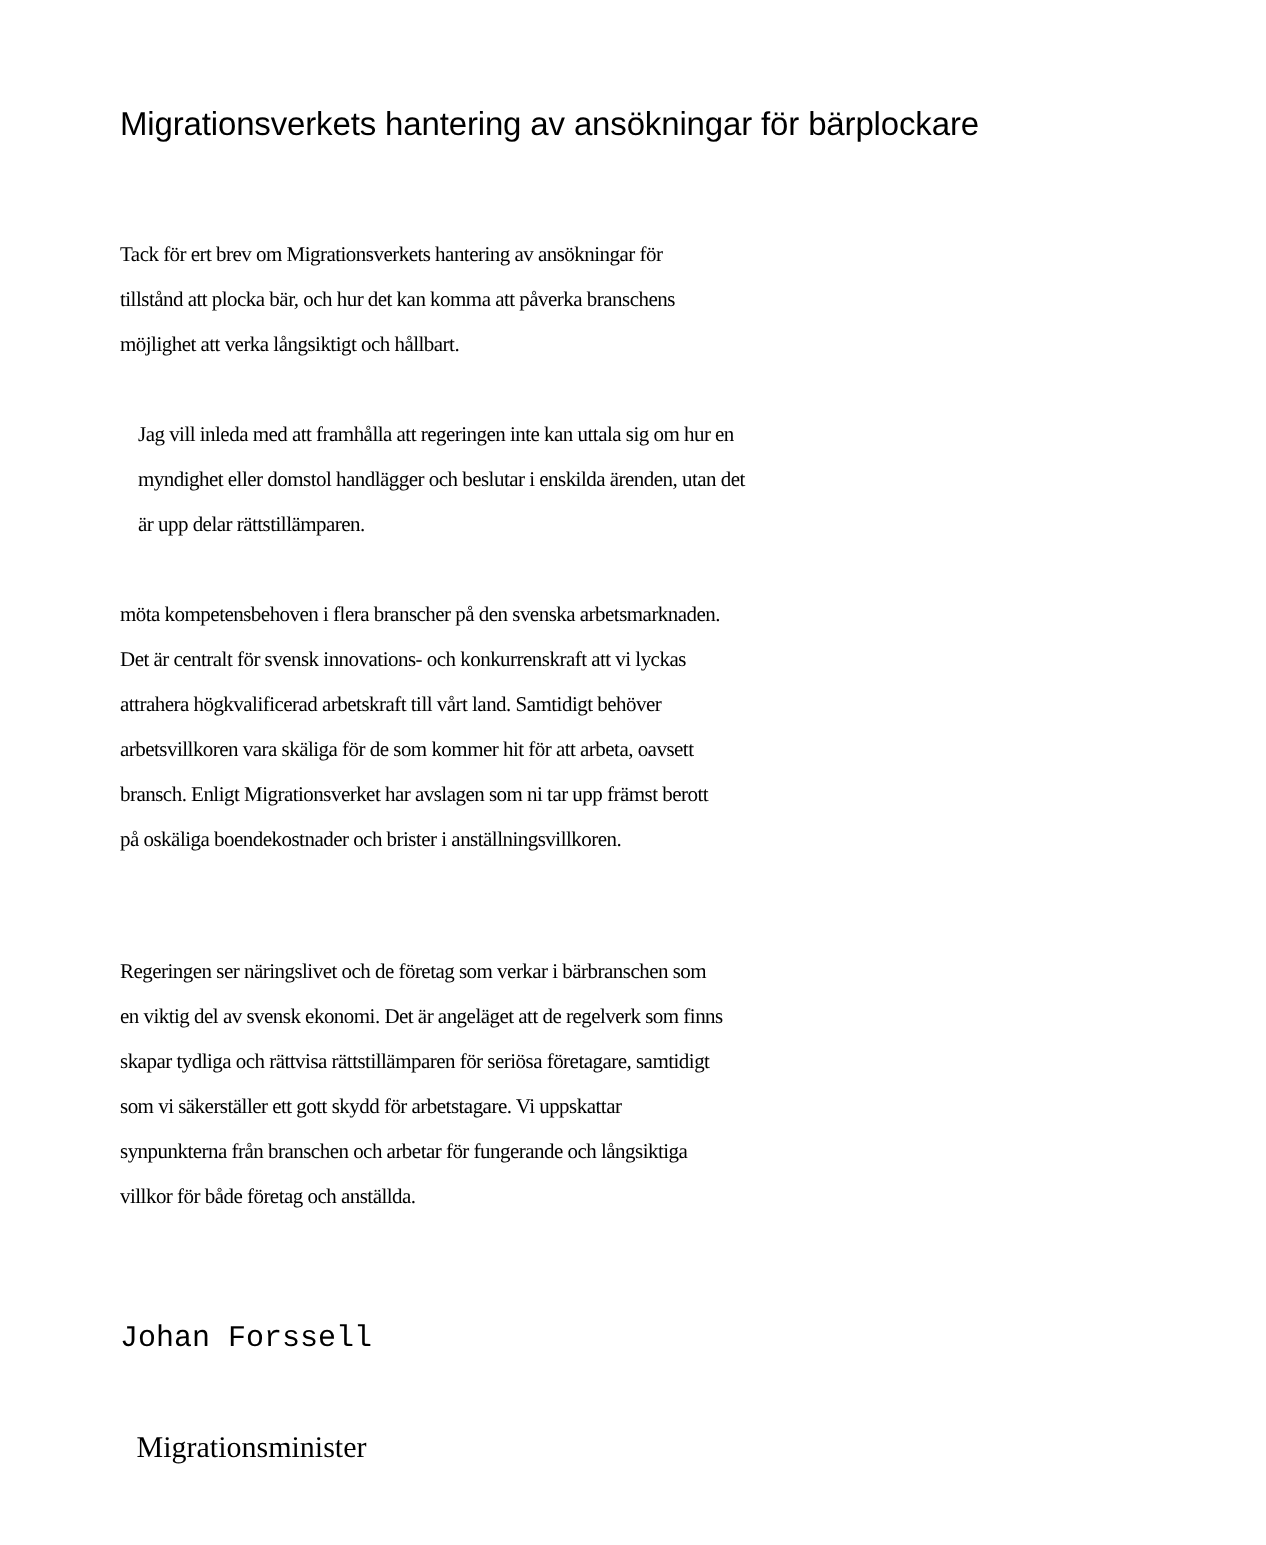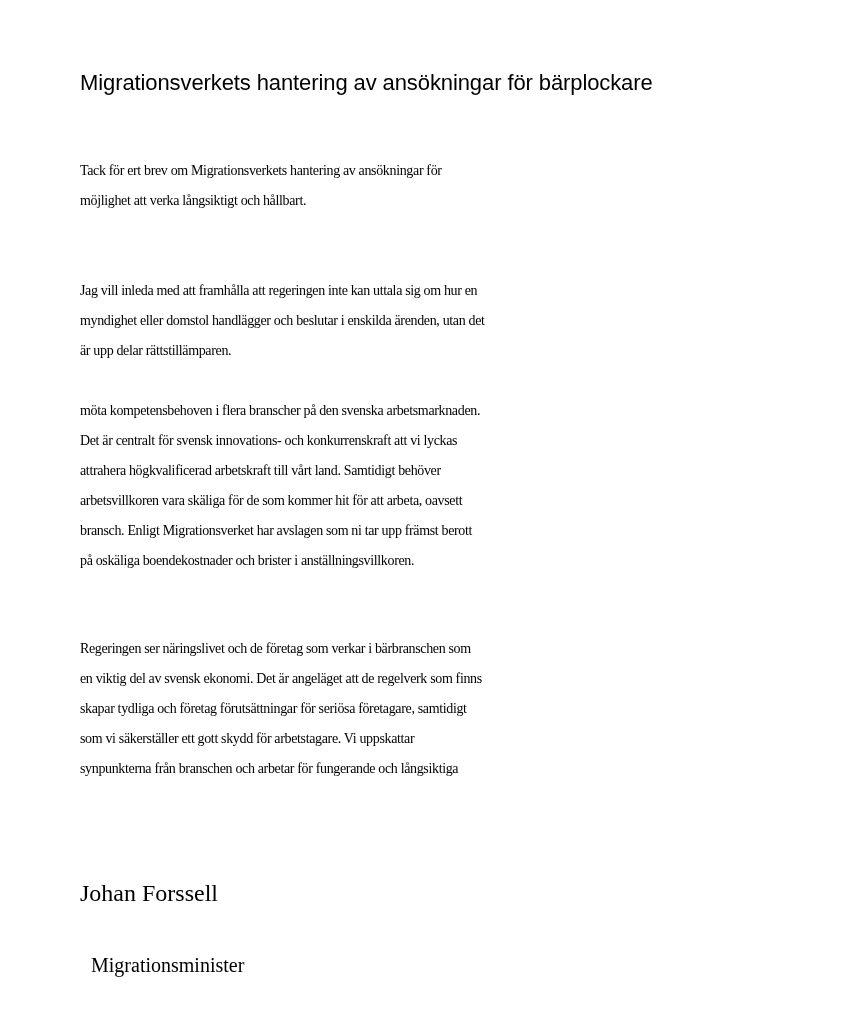--- a/index.html
+++ b/index.html
@@ -39,30 +39,30 @@
       font-family: "Liberation Serif", serif;
       font-size: 14px;
       line-height: 30px;
       letter-spacing: -0.35px;
     }
     .para .line {
       display: block;
       white-space: nowrap;
     }
     .p1 { top: 156px; }
-    .p2 { top: 276px; }
+    .p2 { top: 276px; margin-left: 12px; }
     .p3 { top: 396px; }
     .p4 { top: 634px; }
     .signature-name {
       position: absolute;
       left: 0;
       top: 878px;
       margin: 0;
-      font-family: Liberation Serif, serif;
-      font-size: 24px;
+      font-family: Liberation Mono, monospace;
+      font-size: 20px;
       line-height: 30px;
       white-space: nowrap;
     }
     .signature-role {
       position: absolute;
       left: 0;
       top: 939px;
       margin: 11px;
       font-family: "Liberation Serif", serif;
       font-size: 20px;
@@ -71,20 +71,21 @@
     }
   </style>
 </head>
 <body>
 
 <div class="doc">
   <h1 class="title">Migrationsverkets hantering av ansökningar för bärplockare</h1>
 
   <p class="para p1">
     <span class="line">Tack för ert brev om Migrationsverkets hantering av ansökningar för</span>
+    <span class="line">tillstånd att plocka bär, och hur det kan komma att påverka branschens</span>
     <span class="line">möjlighet att verka långsiktigt och hållbart.</span>
   </p>
 
   <p class="para p2">
     <span class="line">Jag vill inleda med att framhålla att regeringen inte kan uttala sig om hur en</span>
     <span class="line">myndighet eller domstol handlägger och beslutar i enskilda ärenden, utan det</span>
     <span class="line">är upp delar rättstillämparen.</span>
   </p>
 
   <p class="para p3">
@@ -92,20 +93,21 @@
     <span class="line">Det är centralt för svensk innovations- och konkurrenskraft att vi lyckas</span>
     <span class="line">attrahera högkvalificerad arbetskraft till vårt land. Samtidigt behöver</span>
     <span class="line">arbetsvillkoren vara skäliga för de som kommer hit för att arbeta, oavsett</span>
     <span class="line">bransch. Enligt Migrationsverket har avslagen som ni tar upp främst berott</span>
     <span class="line">på oskäliga boendekostnader och brister i anställningsvillkoren.</span>
   </p>
 
   <p class="para p4">
     <span class="line">Regeringen ser näringslivet och de företag som verkar i bärbranschen som</span>
     <span class="line">en viktig del av svensk ekonomi. Det är angeläget att de regelverk som finns</span>
-    <span class="line">skapar tydliga och företag förutsättningar för seriösa företagare, samtidigt</span>
+    <span class="line">skapar tydliga och rättvisa rättstillämparen för seriösa företagare, samtidigt</span>
     <span class="line">som vi säkerställer ett gott skydd för arbetstagare. Vi uppskattar</span>
     <span class="line">synpunkterna från branschen och arbetar för fungerande och långsiktiga</span>
+    <span class="line">villkor för både företag och anställda.</span>
   </p>
 
   <p class="signature-name">Johan Forssell</p>
   <p class="signature-role">Migrationsminister</p>
 </div>
 
 </body></html>

